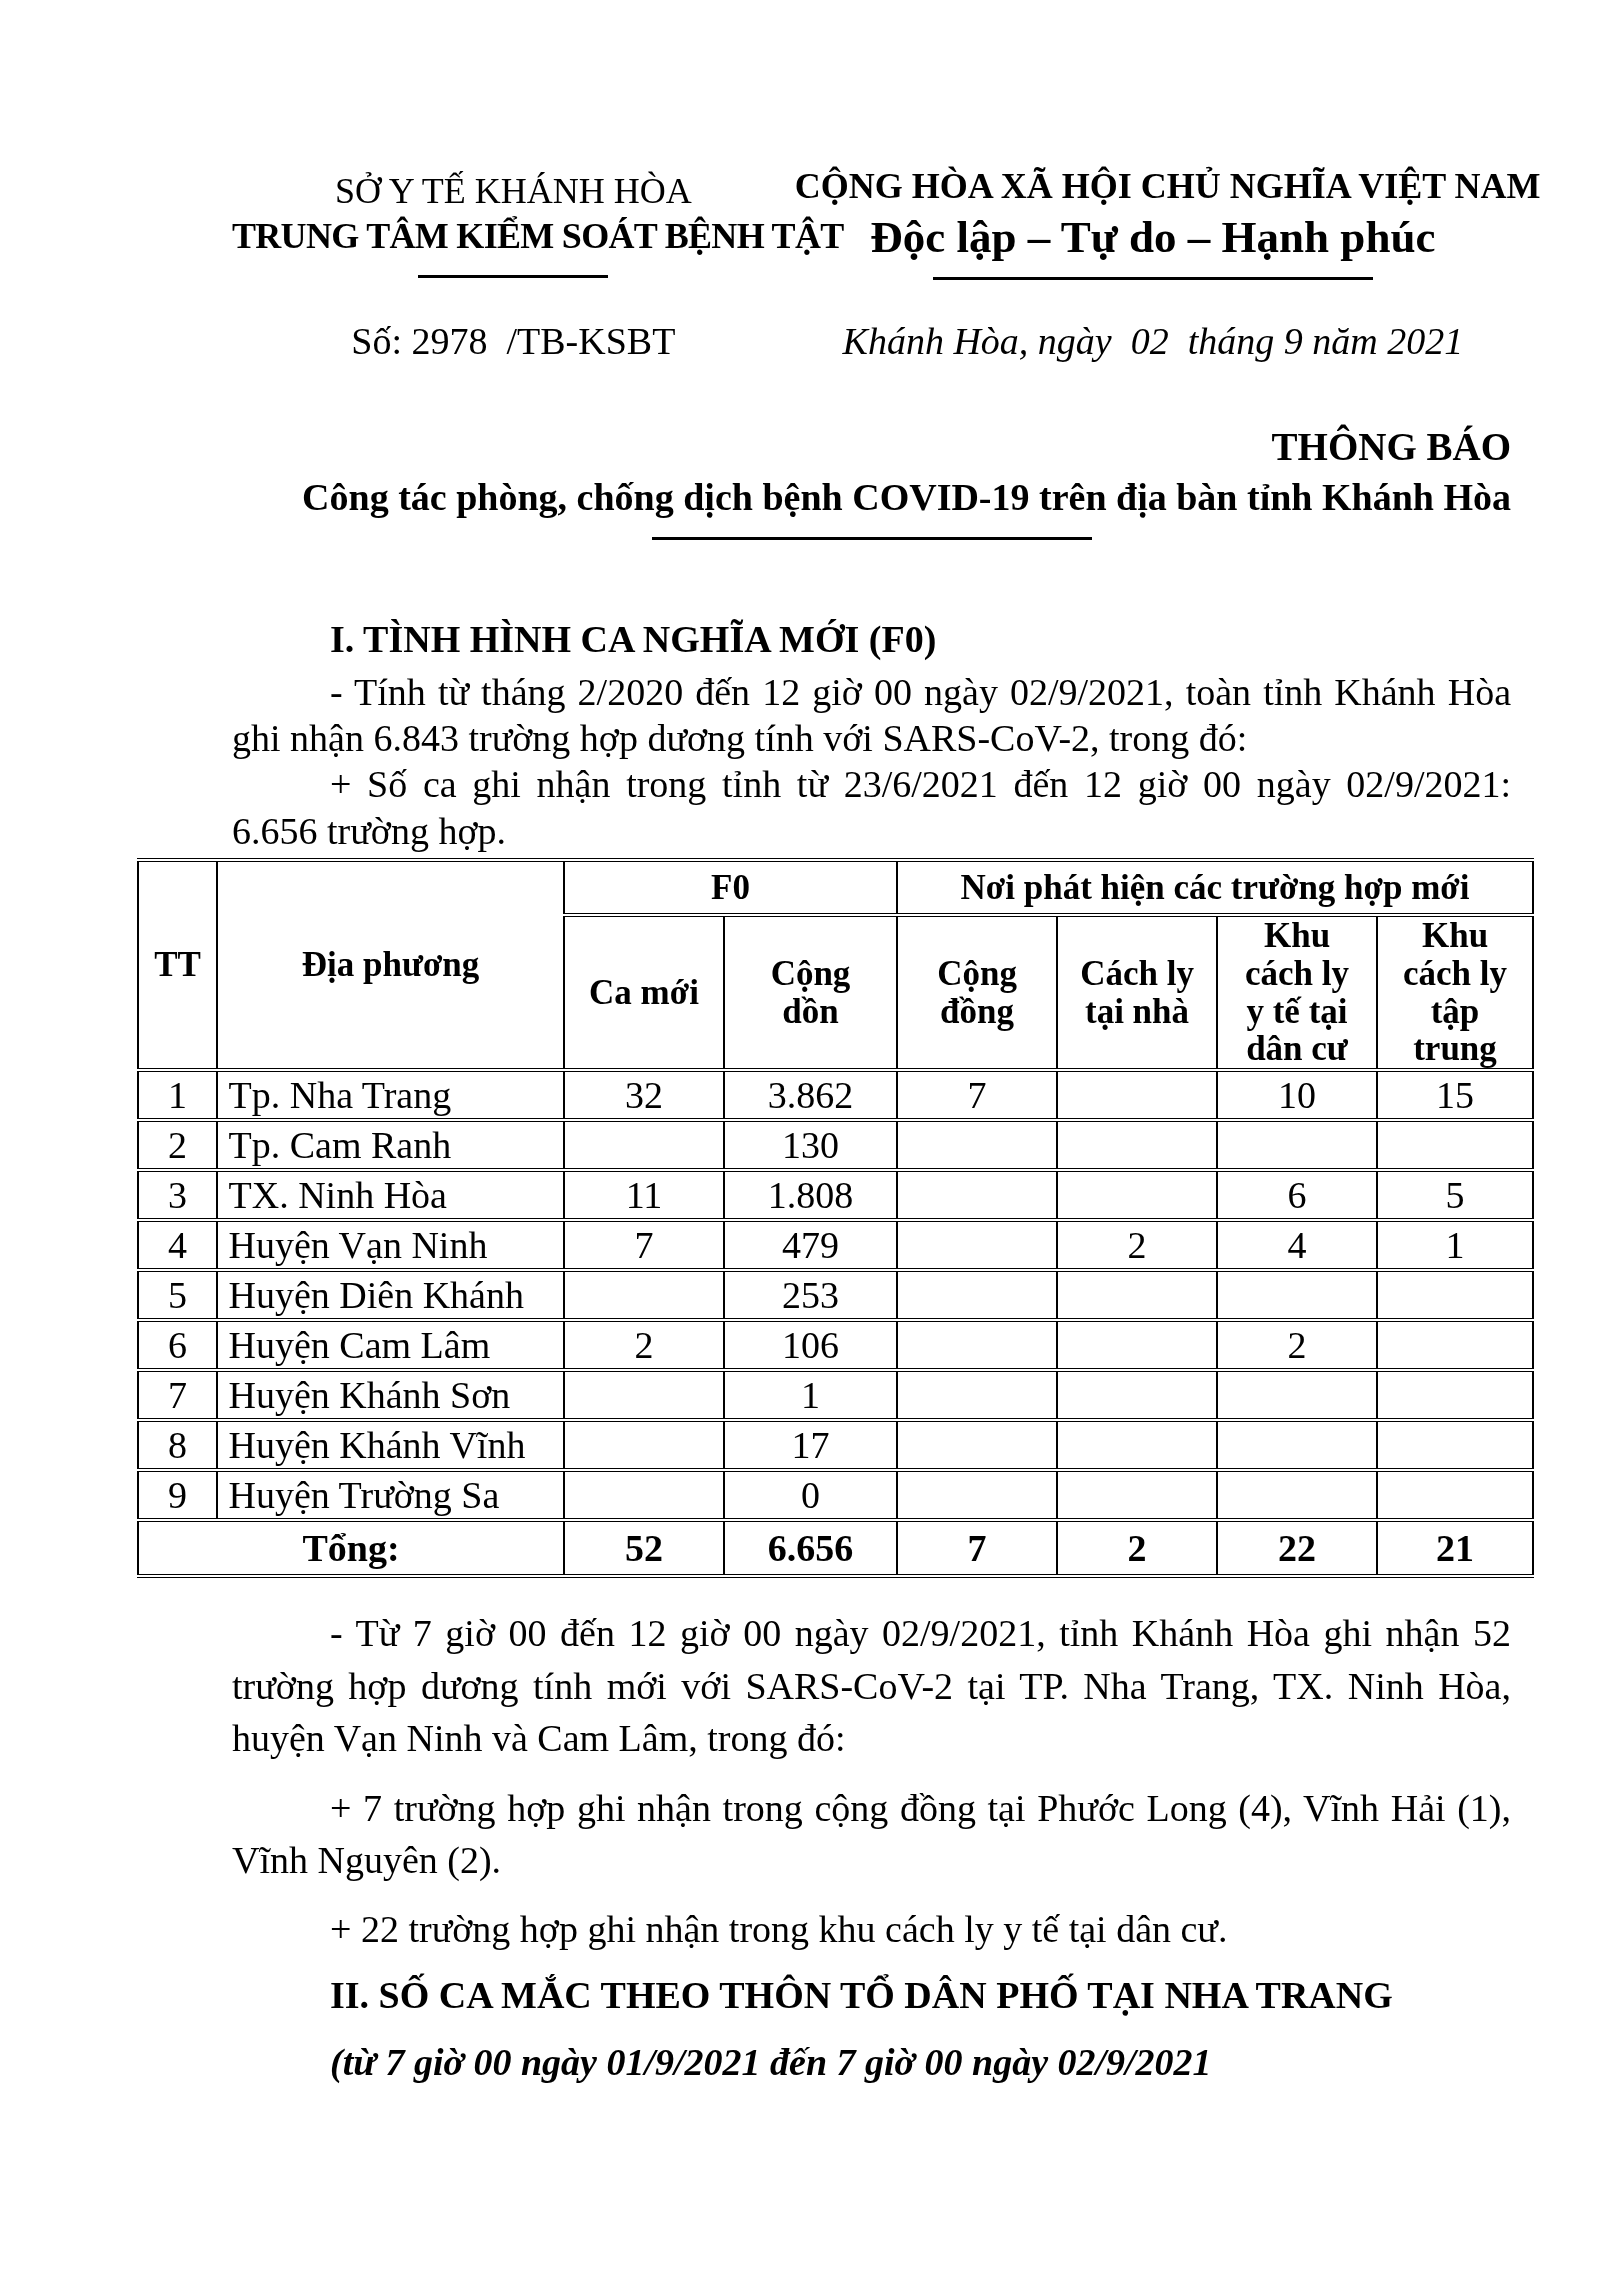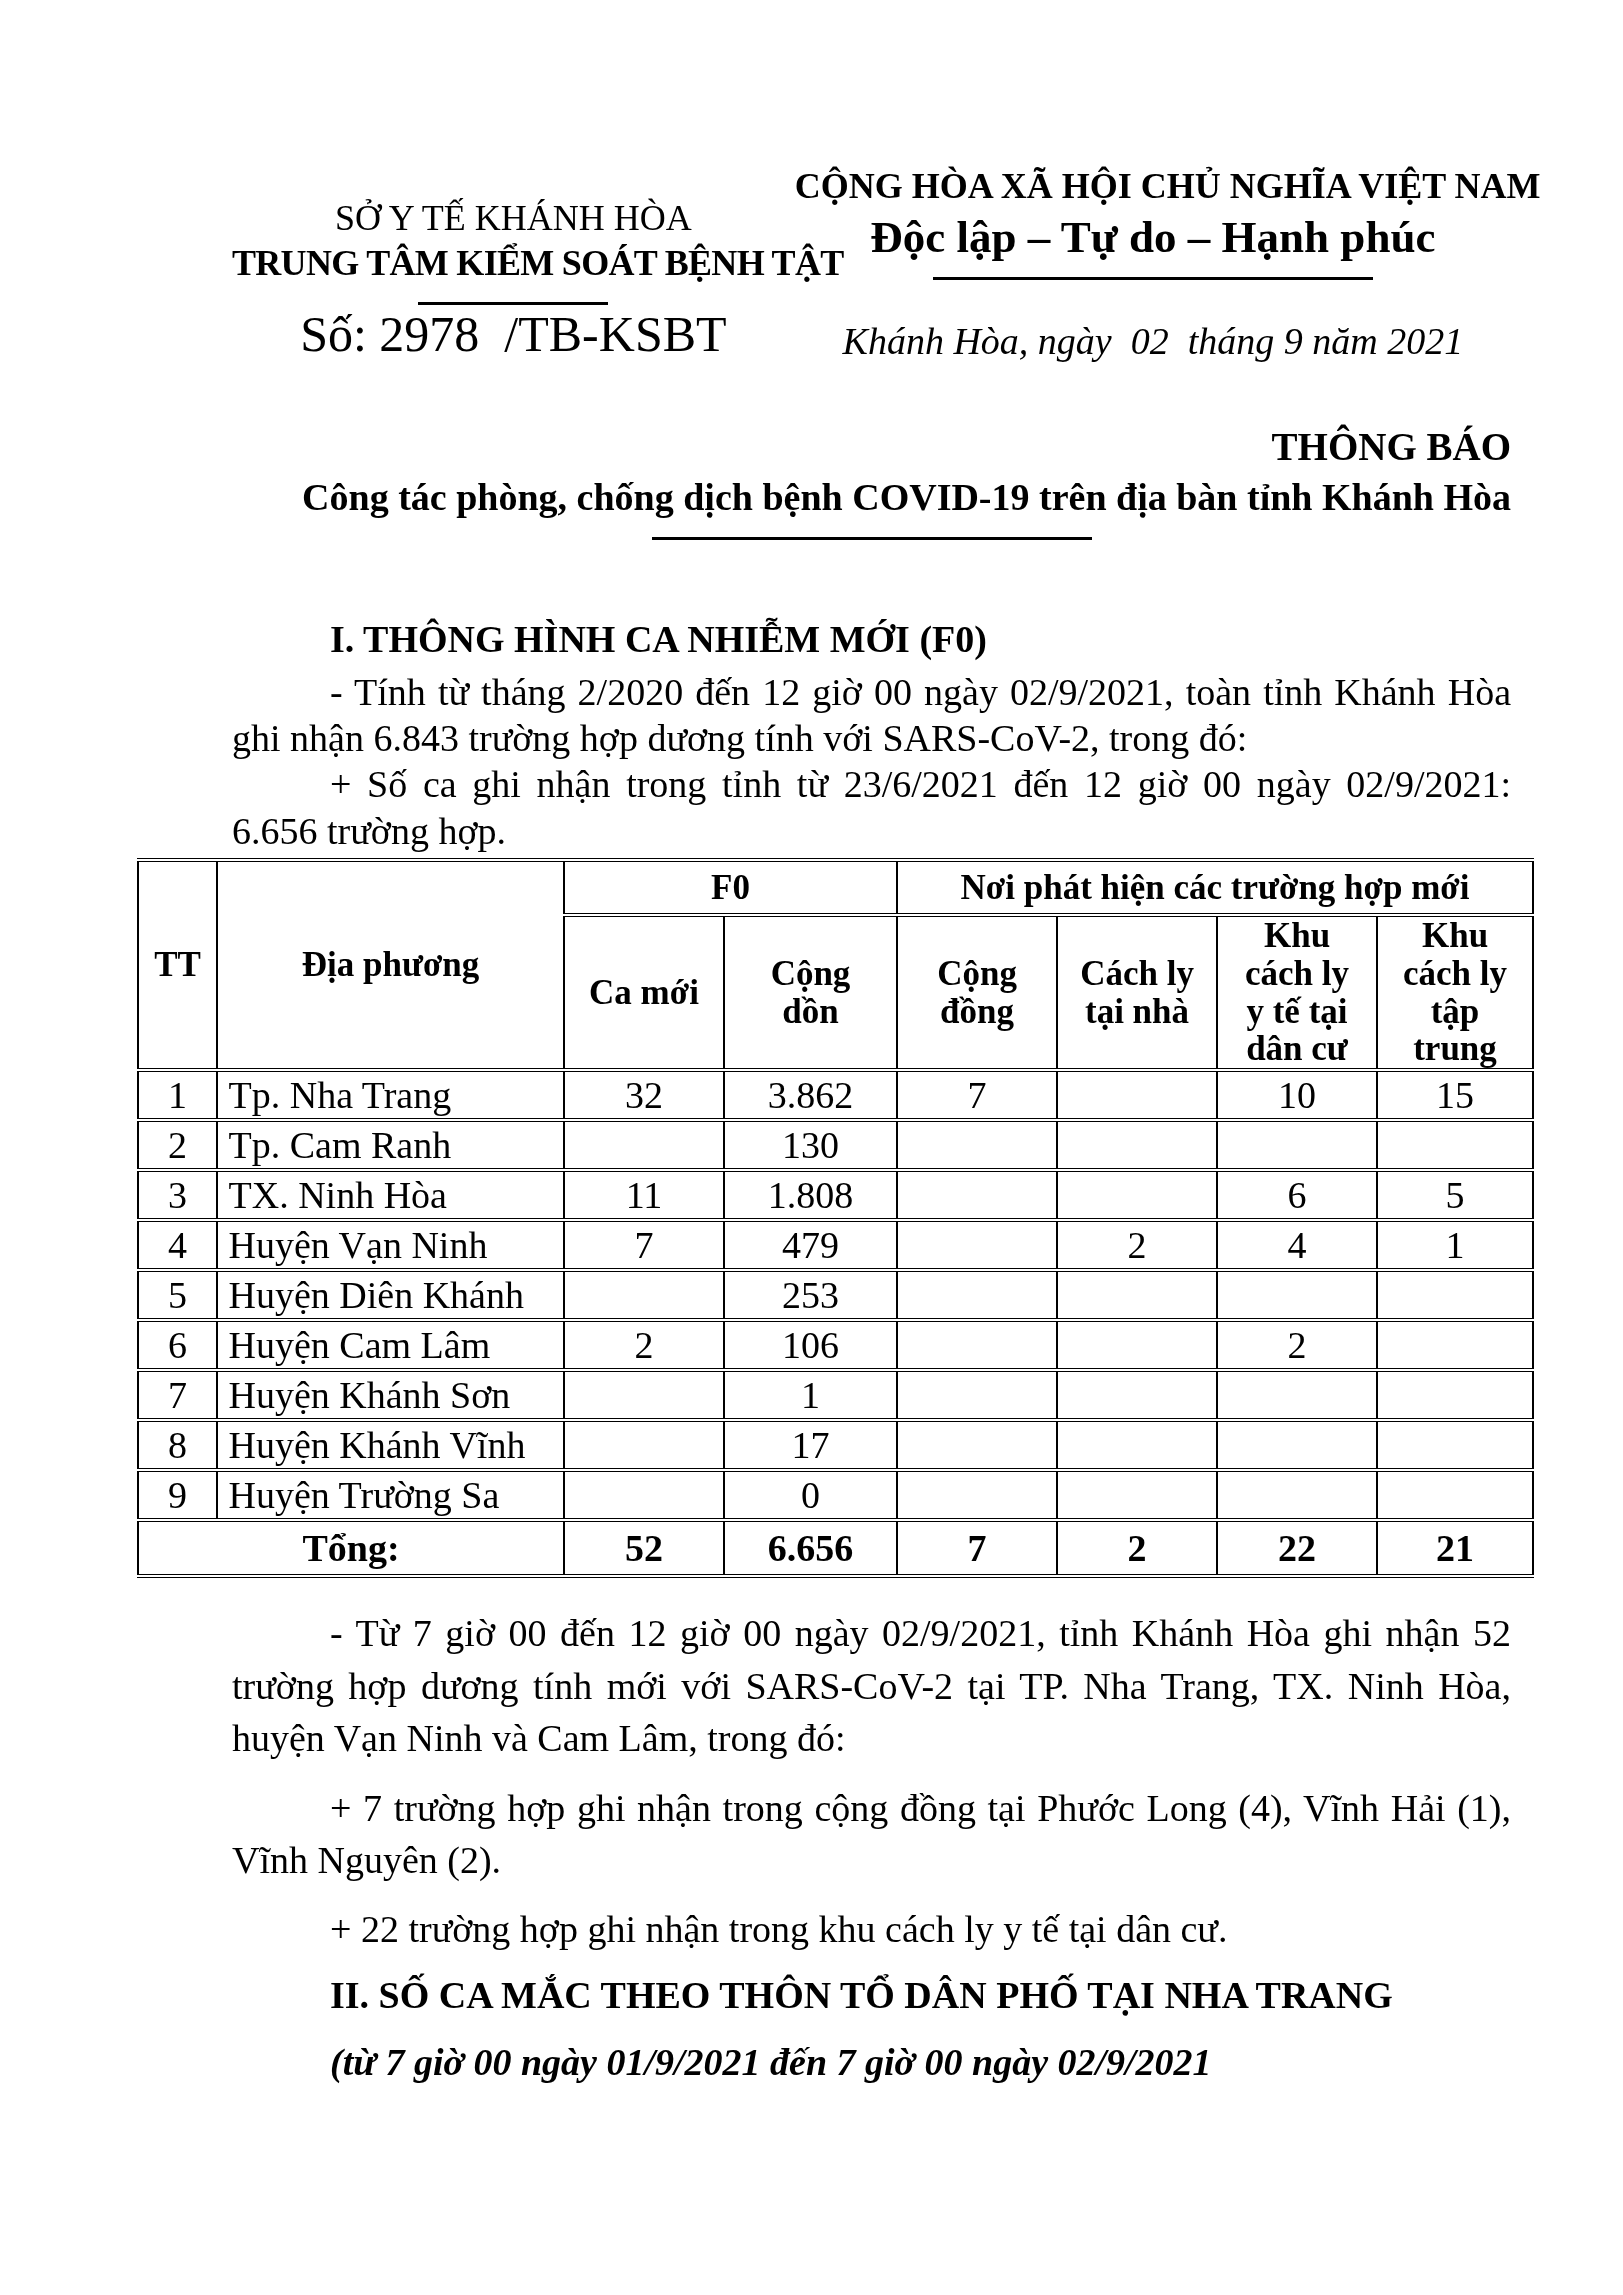--- a/index.html
+++ b/index.html
@@ -18,21 +18,21 @@
   .hdr{display:flex;align-items:flex-end;}
   .hdr-left{width:44%;text-align:center;}
   .hdr-right{width:56%;text-align:center;}
   .org1{font-size:36px;line-height:1.1;white-space:nowrap;}
   .org2{font-size:36px;font-weight:bold;letter-spacing:-0.7px;line-height:1.1;margin-top:5.2px;white-space:nowrap;}
   .nat1{font-size:36px;font-weight:bold;line-height:1.1;white-space:nowrap;}
   .nat2{font-size:45px;font-weight:bold;line-height:1.1;margin-top:6.5px;white-space:nowrap;}
   .rule{height:0;border-bottom:3.9px solid #000;}
   .rule-left{width:190px;margin:18.3px auto 0;}
   .rule-right{width:440px;margin:14.4px auto 0;border-bottom-width:3.3px;}
-  .docnum{font-size:50px;white-space:pre;}
+  .docnum{font-size:38px;margin-top:41px;white-space:pre;}
   .docdate{font-size:38px;font-style:italic;margin-top:39px;white-space:pre;}
   
   .title-block{margin-top:63px;text-align:right;font-weight:bold;}
   .title-line1{font-size:39px;line-height:1.1;}
   .title-line2{font-size:38px;line-height:1.1;margin-top:7.9px;}
   .title-line3{font-size:38px;line-height:1.1;margin-top:6.5px;}
   .title-rule{width:440px;height:0;border-bottom:3.9px solid #000;margin:18.3px auto 0;}
   
   .sec-heading{font-size:38px;font-weight:bold;margin:77px 0 7.9px;text-indent:98px;}
   .tight p{font-size:38px;line-height:1.22;margin:0;text-align:justify;text-indent:98px;}
@@ -77,21 +77,21 @@
       <div class="docdate">Khánh Hòa, ngày  02  tháng 9 năm 2021</div>
     </div>
   </div>
 
   <div class="title-block">
     <div class="title-line1">THÔNG BÁO</div>
     <div class="title-line2">Công tác phòng, chống dịch bệnh COVID-19 trên địa bàn tỉnh Khánh Hòa</div>
     <div class="title-rule"></div>
   </div>
 
-  <div class="sec-heading">I. THÔNG HÌNH CA NHIỄM MỚI (F0)</div>
+  <div class="sec-heading">I. TÌNH HÌNH CA NGHĨA MỚI (F0)</div>
   <div class="tight">
     <p>- Tính từ tháng 2/2020 đến 12 giờ 00 ngày 02/9/2021, toàn tỉnh Khánh Hòa ghi nhận 6.843 trường hợp dương tính với SARS-CoV-2, trong đó:</p>
     <p>+ Số ca ghi nhận trong tỉnh từ 23/6/2021 đến 12 giờ 00 ngày 02/9/2021: 6.656 trường hợp.</p>
   </div>
 
   <table class="covid">
     <colgroup>
       <col style="width:79px">
         <col style="width:347px">
         <col style="width:160px">

